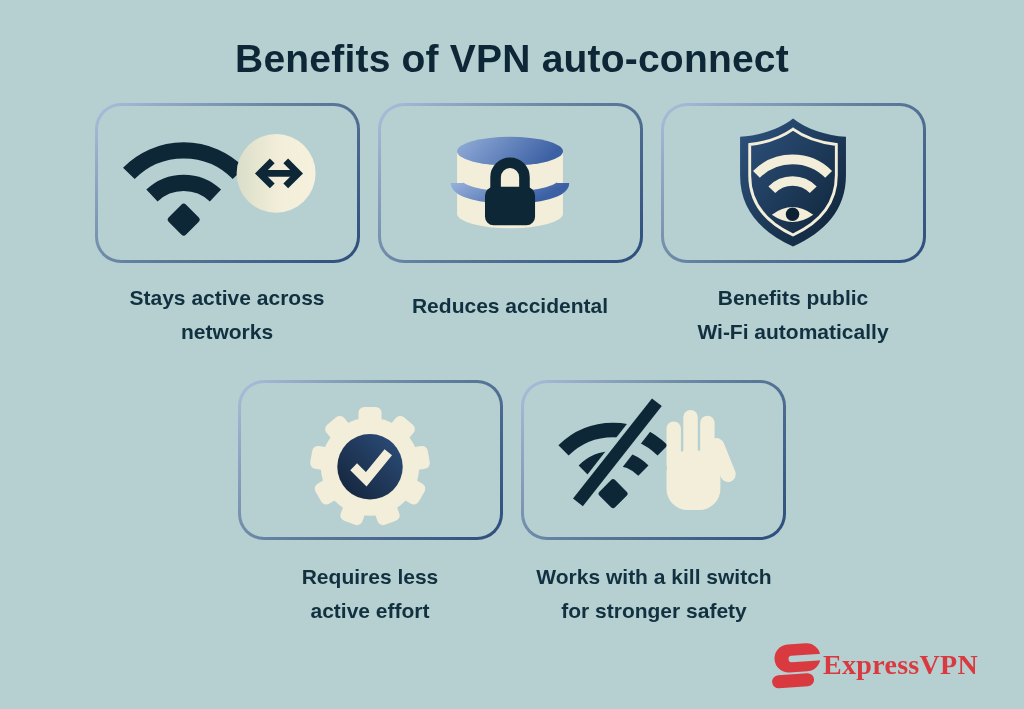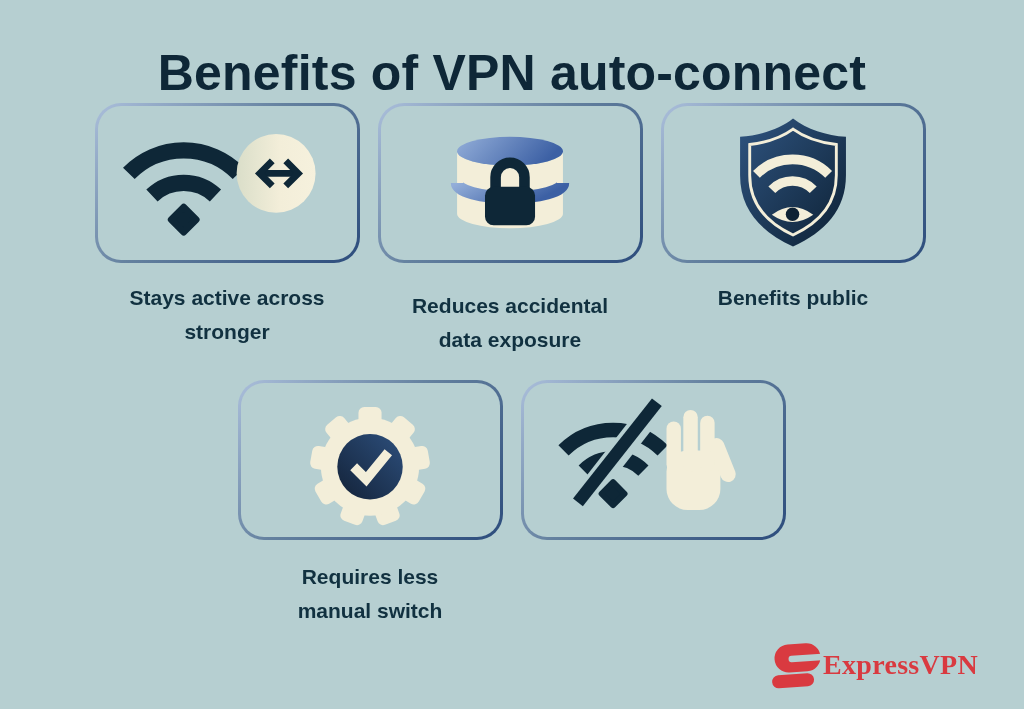--- a/index.html
+++ b/index.html
@@ -11,22 +11,22 @@
     --border-light:#abbfdb;
     --border-dark:#2c4c7c;
   }
   html,body{margin:0;padding:0;}
   .canvas{
     position:relative;width:1024px;height:709px;overflow:hidden;
     background:var(--bg);
     font-family:"Liberation Sans", sans-serif;
   }
   .title{
-    position:absolute;top:44px;left:0;width:100%;text-align:center;
-    font-size:50px;font-weight:700;color:var(--ink);letter-spacing:.2px;
+    position:absolute;top:37px;left:0;width:100%;text-align:center;
+    font-size:39px;font-weight:700;color:var(--ink);letter-spacing:.2px;
   }
   .card{
     position:absolute;width:265px;height:160px;box-sizing:border-box;
     border-radius:26px;padding:3px;
     background:linear-gradient(135deg,var(--border-light) 0%,#64819f 45%,var(--border-dark) 100%);
   }
   .card-inner{width:100%;height:100%;border-radius:23px;background:var(--bg);}
   .card-inner svg{display:block;width:100%;height:100%;}
   .label{
     position:absolute;width:360px;text-align:center;
@@ -151,32 +151,36 @@
           <rect x="163.5" y="28" width="15" height="64" rx="7.5"></rect>
           <rect x="181" y="34" width="15" height="58" rx="7.5"></rect>
           <rect x="196" y="56" width="16" height="48" rx="8" transform="rotate(-22 204 80)"></rect>
         </g>
       </svg>
     </div>
   </div>
 
   <div class="label" style="left:47px;top:281px;">
     <span>Stays active across</span>
-    <span>stronger</span>
+    <span>networks</span>
   </div>
   <div class="label" style="left:330px;top:281px;margin-top:8px;">
     <span>Reduces accidental</span>
-    <span>data exposure</span>
   </div>
   <div class="label" style="left:613px;top:281px;">
     <span>Benefits public</span>
+    <span>Wi-Fi automatically</span>
   </div>
   <div class="label" style="left:190px;top:560px;">
     <span>Requires less</span>
-    <span>manual switch</span>
+    <span>active effort</span>
+  </div>
+  <div class="label" style="left:474px;top:560px;">
+    <span>Works with a kill switch</span>
+    <span>for stronger safety</span>
   </div>
 
   <div class="logo">
     <svg class="logo-mark" viewBox="0 0 54 48">
       <g transform="rotate(-4 27 24)">
         <rect x="6" y="3" width="46" height="28" rx="14" fill="var(--red)"></rect>
         <rect x="20" y="14.5" width="36" height="6.5" rx="3" fill="var(--bg)"></rect>
         <rect x="2" y="33" width="42" height="13" rx="6.5" fill="var(--red)"></rect>
       </g>
     </svg>

